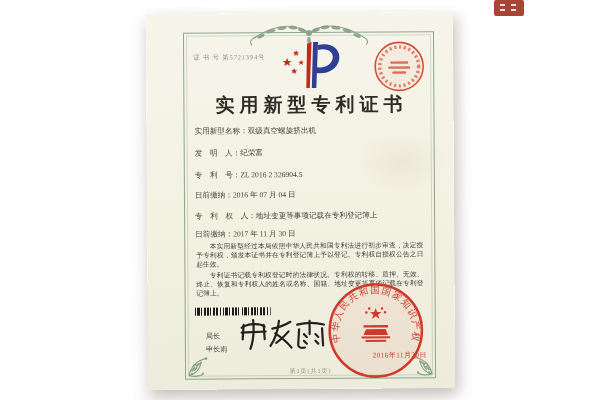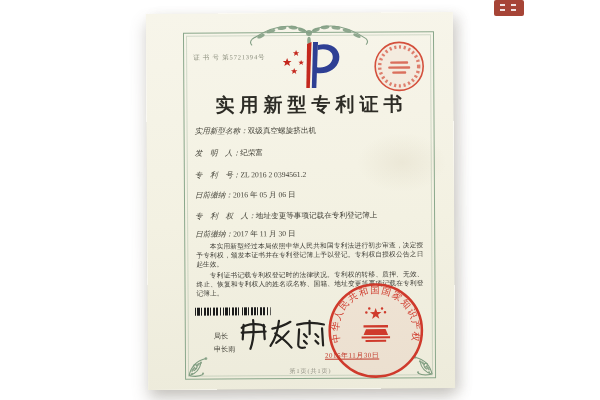--- a/index.html
+++ b/index.html
@@ -48,49 +48,49 @@
   .logo { position: absolute; left: 50%; top: 5px; transform: translateX(-50%); }
 
   .title {
     position: absolute; left: 0; top: 59px; width: 100%;
     text-align: center; font-size: 19px; font-weight: 600;
     color: #2d2c26; letter-spacing: 5px; text-indent: 5px;
   }
 
   .fields { position: absolute; left: 10px; right: 10px; top: 0; }
   .field-row { position: absolute; left: 0; right: 0; font-size: 7.6px; color: #4a493f; white-space: nowrap; }
-  .field-row .lab { color: #4a493f; font-style: italic; }
+  .field-row .lab { color: #4a493f; }
   .field-row .val { color: #403f36; margin-top: 24px; }
   .r1 { top: 93px; } .r2 { top: 115px; } .r3 { top: 137px; }
   .r4 { top: 157px; } .r5 { top: 178px; } .r6 { top: 196px; }
 
   .body-text {
     position: absolute; left: 11px; right: 11px; top: 208px;
     font-size: 6.7px; line-height: 9.2px; color: #403f38;
     text-align: justify;
   }
   .body-text p { margin: 0 0 1px 0; text-indent: 2em; }
 
   .barcode {
     position: absolute; left: 9px; top: 274px; width: 76px; height: 8px;
     background: repeating-linear-gradient(90deg,
       #1c1c1c 0 1.5px, #f3f1e2 1.5px 2.6px,
       #1c1c1c 2.6px 5px, #f3f1e2 5px 6.2px,
       #1c1c1c 6.2px 7.1px, #f3f1e2 7.1px 9.4px);
   }
 
-  .director { position: absolute; left: 28px; top: 297px; font-size: 7.2px; color: #4a493f; line-height: 13px; }
+  .director { position: absolute; left: 20px; top: 297px; font-size: 7.2px; color: #4a493f; line-height: 13px; }
   .signature-svg { position: absolute; left: 50px; top: 283px; }
 
   .stamp-top { position: absolute; left: 188px; top: 7px; }
 
   .seal-wrap { position: absolute; left: 139px; top: 247px; width: 102px; height: 102px; }
   .seal-date {
     position: absolute; left: 139px; top: 318px; width: 102px;
-    text-align: left; font-size: 7px; color: #c23a2b; letter-spacing: 0.5px; text-decoration: underline;
+    text-align: right; font-size: 7px; color: #c23a2b; letter-spacing: 0.5px;
   }
 
   .footer-page {
     position: absolute; left: 0; width: 100%; top: 334px;
     text-align: center; font-size: 6px; color: #8d8d80; letter-spacing: 1px;
   }
 
   
   .edge-stamp {
     position: absolute; left: 494px; top: 0; width: 30px; height: 16px;
@@ -203,24 +203,24 @@
       <div class="title">实用新型专利证书</div>
 
       <div class="fields">
         <div class="field-row r1">
           <span class="lab">实用新型名称：</span><span class="val">双级真空螺旋挤出机</span>
         </div>
         <div class="field-row r2">
           <span class="lab">发　明　人：</span><span class="val">纪荣富</span>
         </div>
         <div class="field-row r3">
-          <span class="lab">专　利　号：</span><span class="val">ZL 2016 2 0394561.2</span>
+          <span class="lab">专　利　号：</span><span class="val">ZL 2016 2 326904.5</span>
         </div>
         <div class="field-row r4">
-          <span class="lab">日前缴纳：</span><span class="val">2016 年 05 月 06 日</span>
+          <span class="lab">日前缴纳：</span><span class="val">2016 年 07 月 04 日</span>
         </div>
         <div class="field-row r5">
           <span class="lab">专　利　权　人：</span><span class="val">地址变更等事项记载在专利登记簿上</span>
         </div>
         <div class="field-row r6">
           <span class="lab">日前缴纳：</span><span class="val">2017 年 11 月 30 日</span>
         </div>
       </div>
 
       <div class="body-text">

